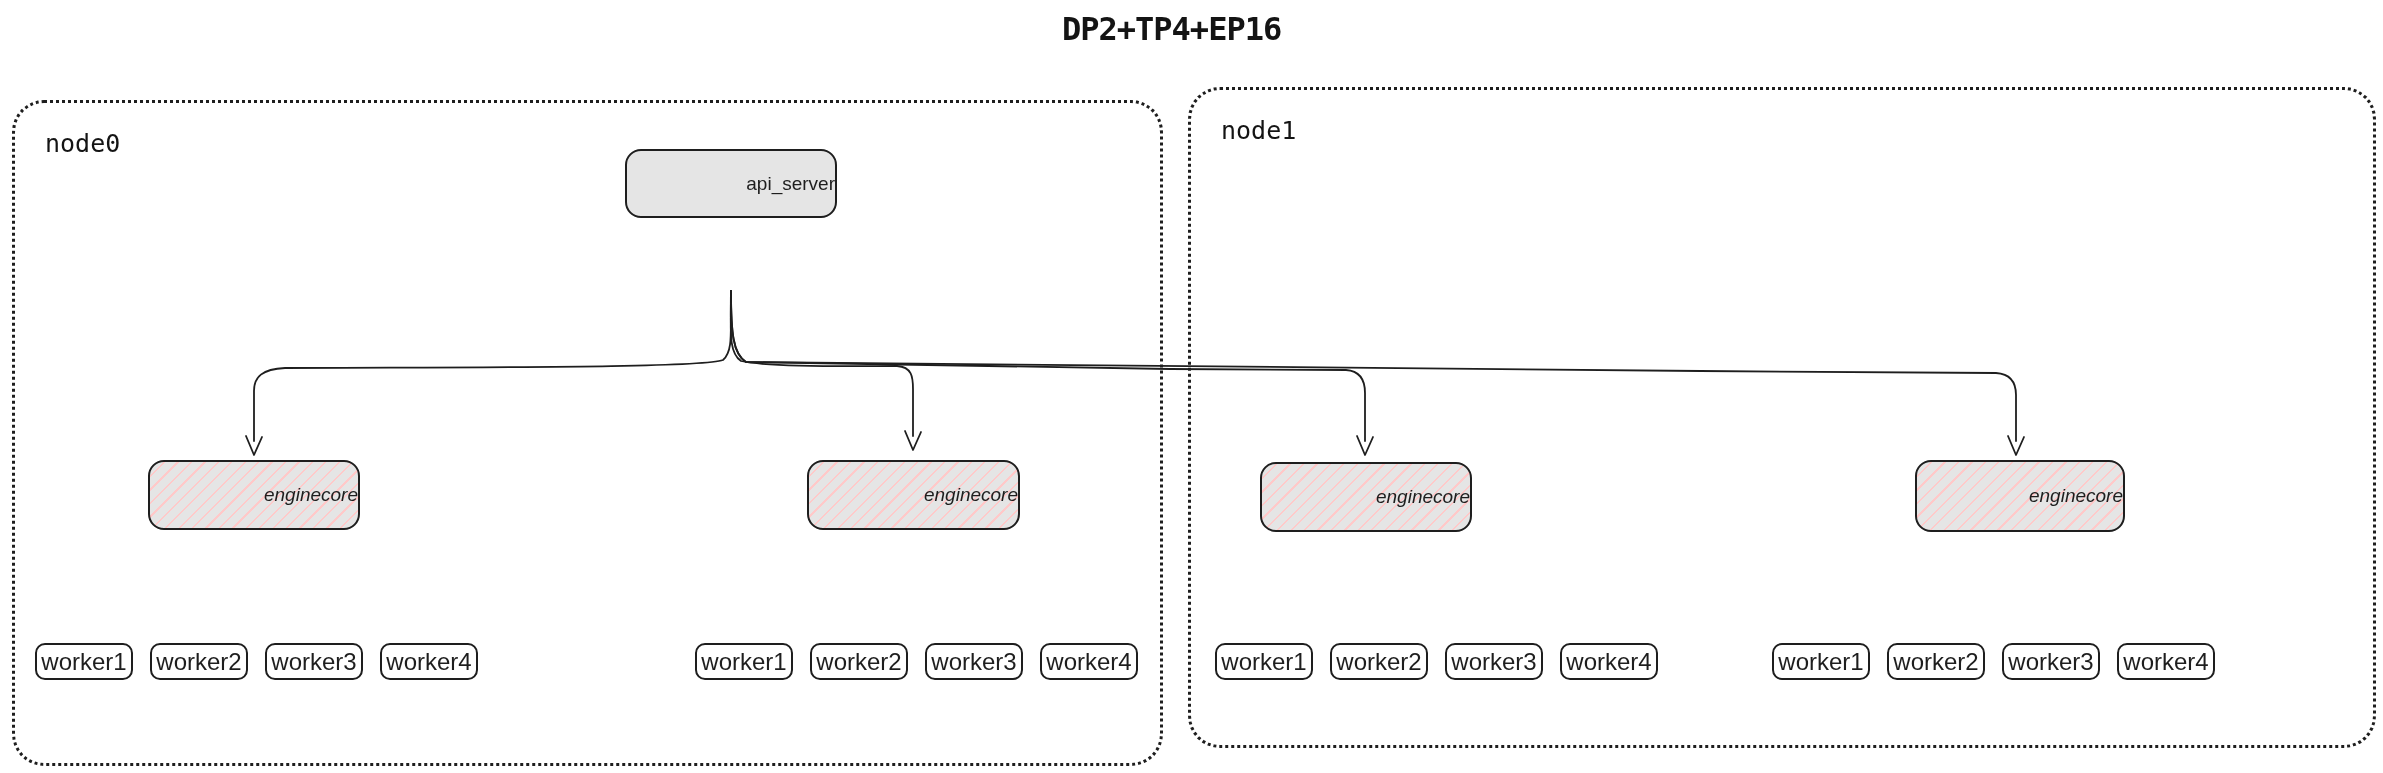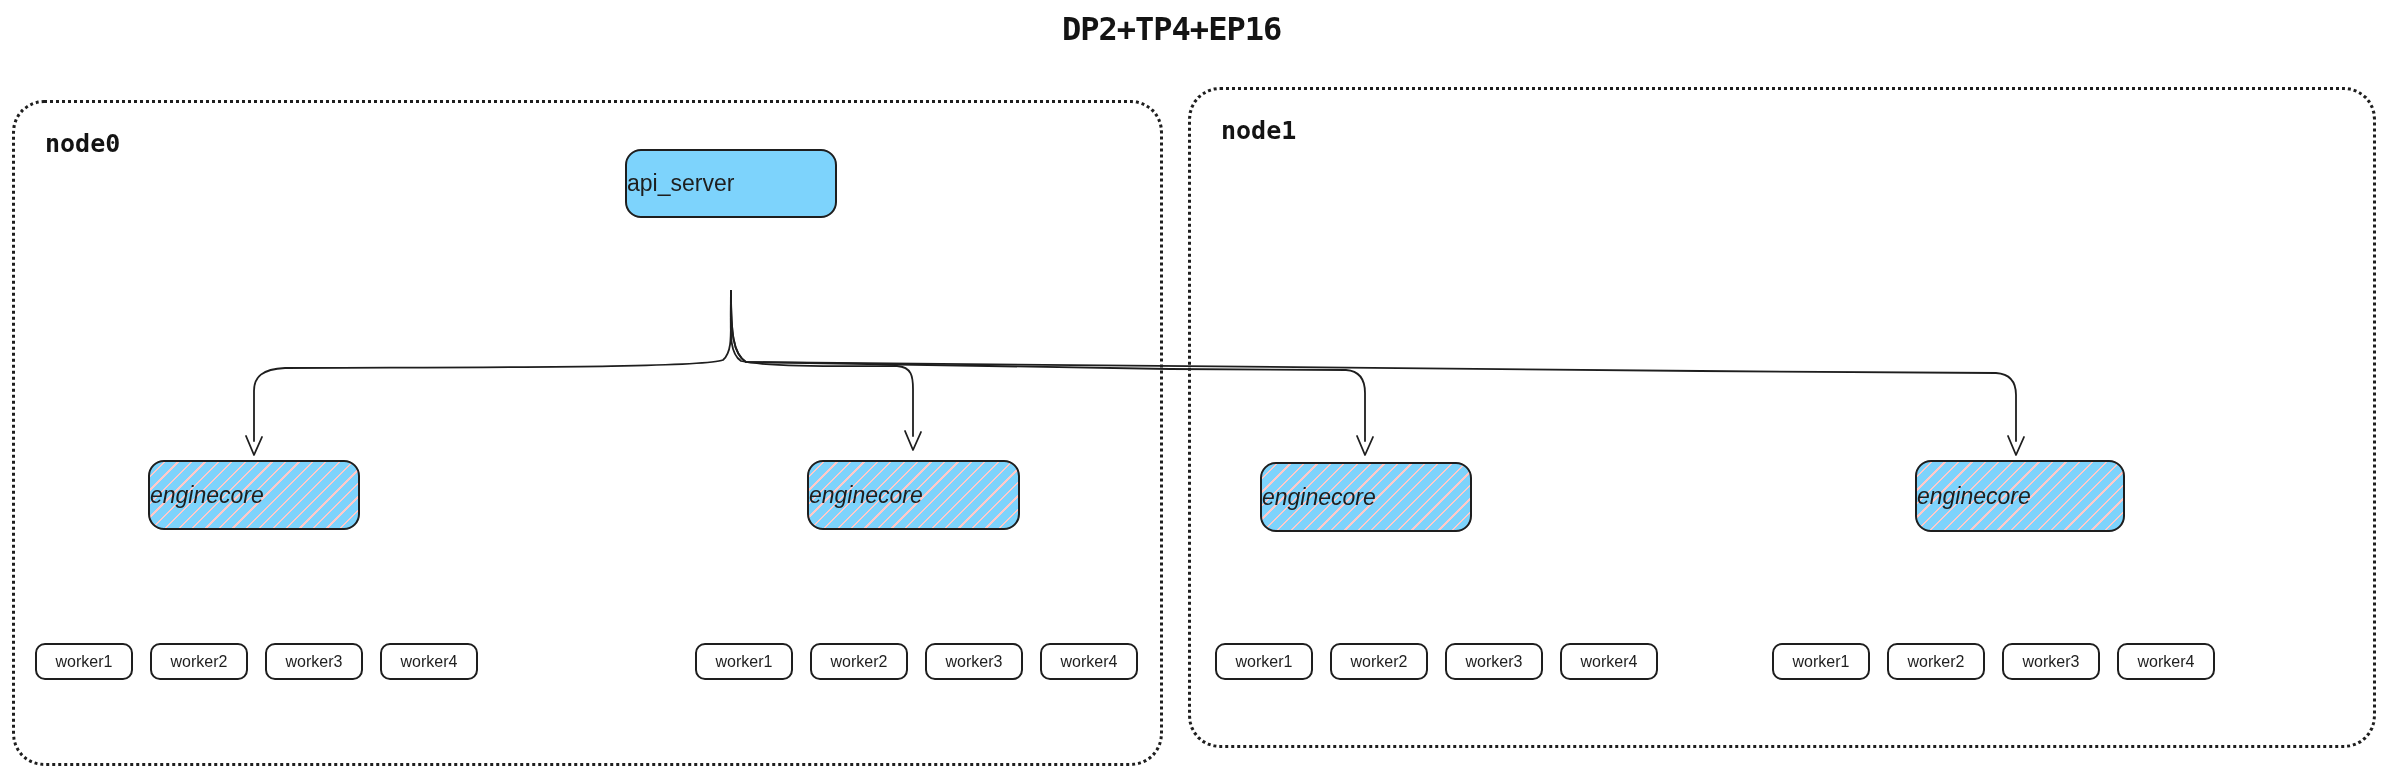--- a/index.html
+++ b/index.html
@@ -33,34 +33,34 @@
     border: 3px dotted #1e1e1e;
     border-radius: 32px;
     background: transparent;
   }
   .node-label {
     position: absolute;
     left: 30px;
     top: 26px;
     font-family: "DejaVu Sans Mono", monospace;
     font-size: 25px;
-    font-weight: 700;
+    font-weight: 400;
     color: #141414;
     white-space: nowrap;
   }
   .shape {
     position: absolute;
     box-sizing: border-box;
     border: 2.5px solid #1e1e1e;
     border-radius: 16px;
-    background-color: #7dd3fc;
+    background-color: #e5e5e5;
     display: flex;
     align-items: center;
-    justify-content: flex-start;
-    font-size: 23px;
+    justify-content: flex-end;
+    font-size: 19px;
     color: #1e1e1e;
     white-space: nowrap;
   }
   .hatch-green {
     background-image: repeating-linear-gradient(
       135deg,
       #b2f2bb 0px, #b2f2bb 1.6px,
       transparent 1.6px, transparent 9.5px
     );
   }
@@ -80,21 +80,21 @@
   .worker {
     box-sizing: border-box;
     width: 98px;
     height: 37px;
     border: 2px solid #1e1e1e;
     border-radius: 10px;
     background: #ffffff;
     display: flex;
     align-items: center;
     justify-content: center;
-    font-size: 16px;
+    font-size: 24px;
     color: #1e1e1e;
     white-space: nowrap;
   }
   .connectors {
     position: absolute;
     left: 0;
     top: 0;
     pointer-events: none;
   }
   .connectors path, .connectors polyline {

